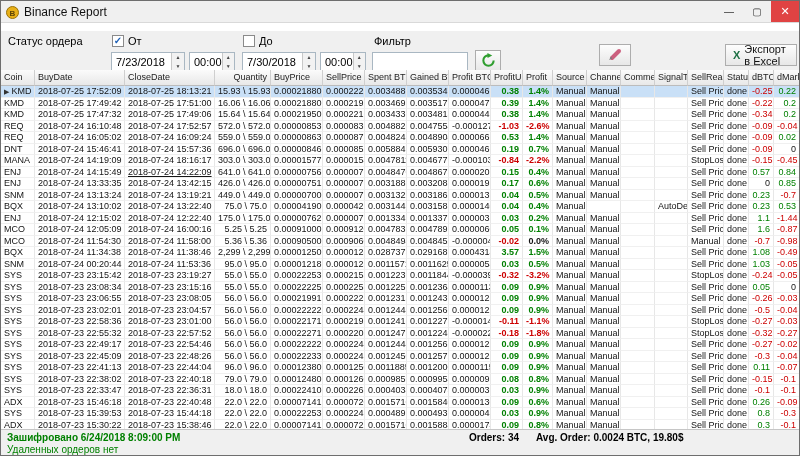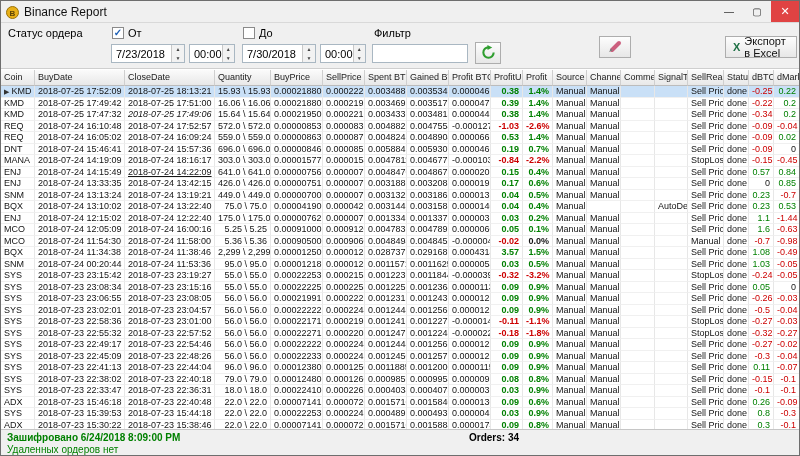--- a/index.html
+++ b/index.html
@@ -8,21 +8,21 @@
 
   
   .titlebar { position:relative; height:22px; background:#f0f0f0; border-bottom:1px solid #d9d9d9; display:flex; align-items:center; padding-left:5px; }
   .titlebar .app-icon { width:13px; height:13px; margin-right:5px; display:inline-block; }
   .titlebar .title { font-size:12px; color:#111; }
   .winbtns { position:absolute; right:0; top:0; height:21px; display:flex; }
   .winbtn { width:28px; height:21px; display:flex; align-items:center; justify-content:center; font-size:10px; color:#333; }
   .winbtn.close { background:#e04343; color:#fff; font-size:11px; }
 
   
-  .toolbar { position:relative; height:46px; background:#f0f0f0; border-bottom:1px solid #cfcfcf; font-size:11px; }
+  .toolbar { position:relative; height:46px; background:#f0f0f0; border-bottom:1px solid #cfcfcf; font-size:11px;margin-top:8px; }
   .tlabel { position:absolute; color:#000; }
   .box { position:absolute; height:19px; background:#fff; border:1px solid #a9b7c2; display:flex; align-items:center; font-size:11px; padding-left:4px; overflow:hidden; }
   .spin { margin-left:auto; width:13px; height:100%; display:flex; flex-direction:column; border-left:1px solid #c8c8c8; background:#f2f2f2; }
   .spin i { flex:1; font-style:normal; font-size:5px; line-height:8px; text-align:center; color:#444; }
   .combo .dd { margin-left:auto; width:15px; text-align:center; font-size:8px; color:#444; background:#eaeaea; height:100%; line-height:17px; border-left:1px solid #c8c8c8; }
   .cbwrap { position:absolute; display:flex; align-items:center; gap:4px; }
   .cb { width:12px; height:12px; border:1px solid #8a8a8a; background:#fff; font-size:10px; line-height:10px; text-align:center; color:#1b5eb5; font-weight:bold; }
   .filter-input { position:absolute; height:19px; border:1px solid #a9b7c2; font-size:11px; padding:0 3px; font-family:"Liberation Sans",sans-serif; }
   .btn { position:absolute; height:22px; border:1px solid #adadad; background:linear-gradient(#fdfdfd,#e7e7e7); display:flex; align-items:center; justify-content:center; gap:4px; font-size:11px; padding:0 7px; color:#111; }
   .iconbtn { padding:0; }
@@ -134,21 +134,21 @@
       <span style="color:#1e7145;font-weight:bold;font-size:11px">X</span>
       <span>Экспорт в Excel</span>
     </div>
   </div>
 
   <div class="grid">
     <div class="ghead">
         <div class="hcell" style="width: 34px;">Coin</div>
         <div class="hcell" style="width: 90px;">BuyDate</div>
         <div class="hcell" style="width: 90px;">CloseDate</div>
-        <div class="hcell r" style="width: 56px;">Quantity</div>
+        <div class="hcell r" style="width: 56px; text-align: right;">Quantity</div>
         <div class="hcell r" style="width: 52px;">BuyPrice</div>
         <div class="hcell" style="width: 42px;">SellPrice</div>
         <div class="hcell" style="width: 42px;">Spent BTC</div>
         <div class="hcell" style="width: 42px;">Gained BTt</div>
         <div class="hcell" style="width: 42px;">Profit BTC</div>
         <div class="hcell r" style="width: 32px;">ProfitUSDT</div>
         <div class="hcell r" style="width: 30px;">Profit</div>
         <div class="hcell" style="width: 34px;">Source</div>
         <div class="hcell" style="width: 34px;">ChannelNa</div>
         <div class="hcell" style="width: 34px;">Comment</div>
@@ -197,21 +197,21 @@
           <div class="gcell" style="width: 34px;"></div>
           <div class="gcell" style="width: 33px;"></div>
           <div class="gcell" style="width: 36px;">Sell Price</div>
           <div class="gcell" style="width: 25px;">done</div>
           <div class="gcell r neg" style="width: 25px;">-0.22</div>
           <div class="gcell r pos" style="width: 26px;">0.2</div>
         </div>
         <div class="grow">
           <div class="gcell" style="width: 34px;">KMD</div>
           <div class="gcell" style="width: 90px;">2018-07-25 17:47:32</div>
-          <div class="gcell" style="width: 90px; font-style: italic;">2018-07-25 17:49:06</div>
+          <div class="gcell" style="width: 90px;">2018-07-25 17:49:06</div>
           <div class="gcell r" style="width: 56px;">15.64 \ 15.64</div>
           <div class="gcell r" style="width: 52px;">0.00021950</div>
           <div class="gcell" style="width: 42px;">0.0002216</div>
           <div class="gcell" style="width: 42px;">0.0034331</div>
           <div class="gcell" style="width: 42px;">0.0034813</div>
           <div class="gcell" style="width: 42px;">0.0000445</div>
           <div class="gcell r pos b" style="width: 32px;">0.38</div>
           <div class="gcell r pos b" style="width: 30px;">1.4%</div>
           <div class="gcell" style="width: 34px;">Manual</div>
           <div class="gcell" style="width: 34px;">Manual</div>
@@ -423,21 +423,21 @@
           <div class="gcell" style="width: 42px;">0.0000060</div>
           <div class="gcell r pos b" style="width: 32px;">0.05</div>
           <div class="gcell r pos b" style="width: 30px;">0.1%</div>
           <div class="gcell" style="width: 34px;">Manual</div>
           <div class="gcell" style="width: 34px;">Manual</div>
           <div class="gcell" style="width: 34px;"></div>
           <div class="gcell" style="width: 33px;"></div>
           <div class="gcell" style="width: 36px;">Sell Price</div>
           <div class="gcell" style="width: 25px;">done</div>
           <div class="gcell r pos" style="width: 25px;">1.6</div>
-          <div class="gcell r neg" style="width: 26px;">-0.63</div>
+          <div class="gcell r neg" style="width: 26px;">-0.87</div>
         </div>
         <div class="grow">
           <div class="gcell" style="width: 34px;">MCO</div>
           <div class="gcell" style="width: 90px;">2018-07-24 11:54:30</div>
           <div class="gcell" style="width: 90px;">2018-07-24 11:58:00</div>
           <div class="gcell r" style="width: 56px;">5.36 \ 5.36</div>
           <div class="gcell r" style="width: 52px;">0.00090500</div>
           <div class="gcell" style="width: 42px;">0.0009060</div>
           <div class="gcell" style="width: 42px;">0.0048494</div>
           <div class="gcell" style="width: 42px;">0.0048452</div>
@@ -789,15 +789,16 @@
           <div class="gcell r pos" style="width: 25px;">0.3</div>
           <div class="gcell r neg" style="width: 26px;">-0.1</div>
         </div>
       </div>
   </div>
 
   <div class="statusbar">
     <span class="sb green bold" style="left:6px;top:2px">Зашифровано 6/24/2018 8:09:00 PM</span>
     <span class="sb green" style="left:6px;top:14px">Удаленных ордеров нет</span>
     <span class="sb bold" style="left:468px;top:2px">Orders: 34</span>
+    <span class="sb bold" style="left:535px;top:2px">Avg. Order:  0.0024 BTC,  19.80$</span>
   </div>
 
 </div>
 
 </body></html>

